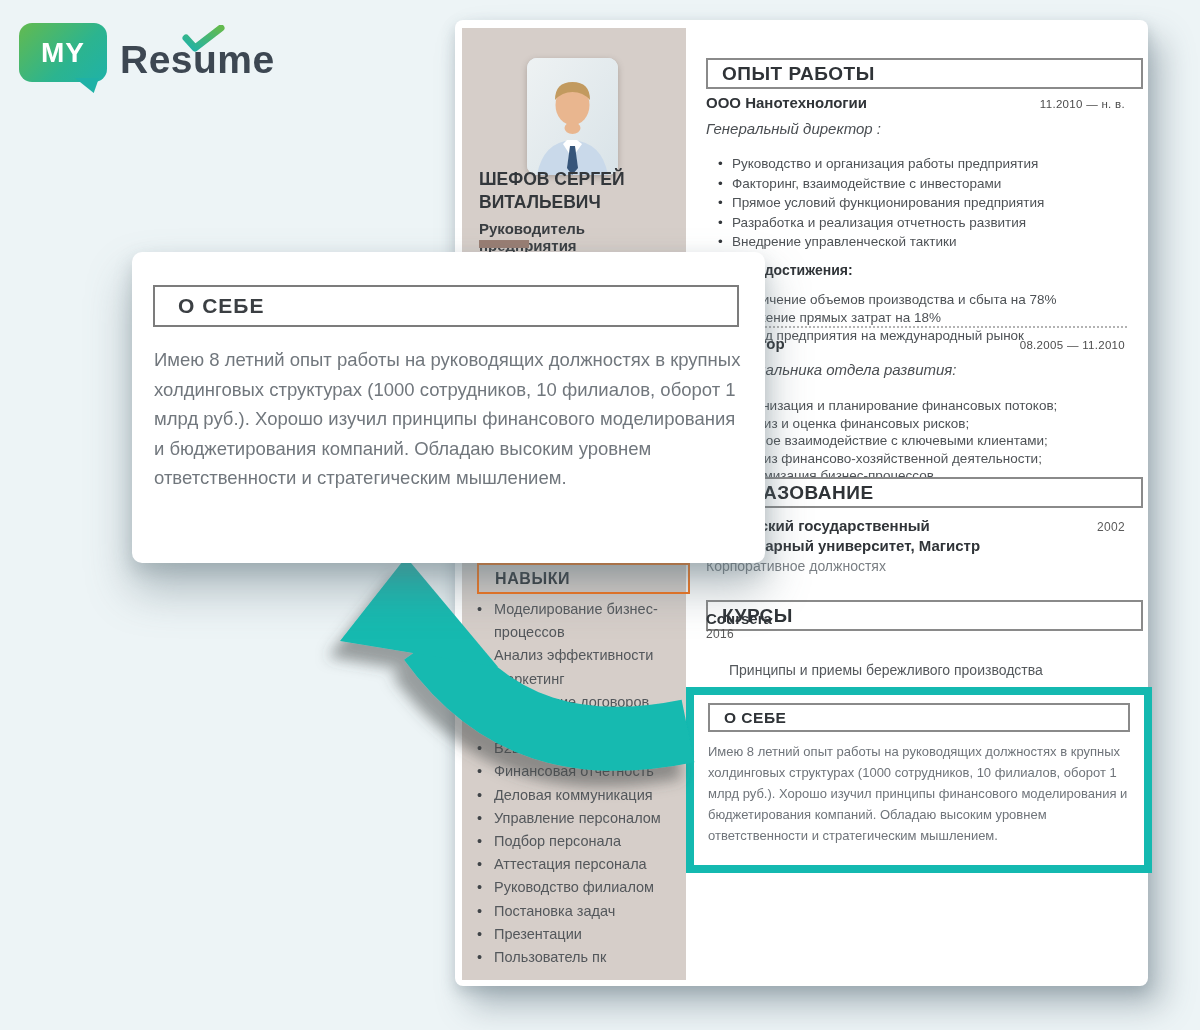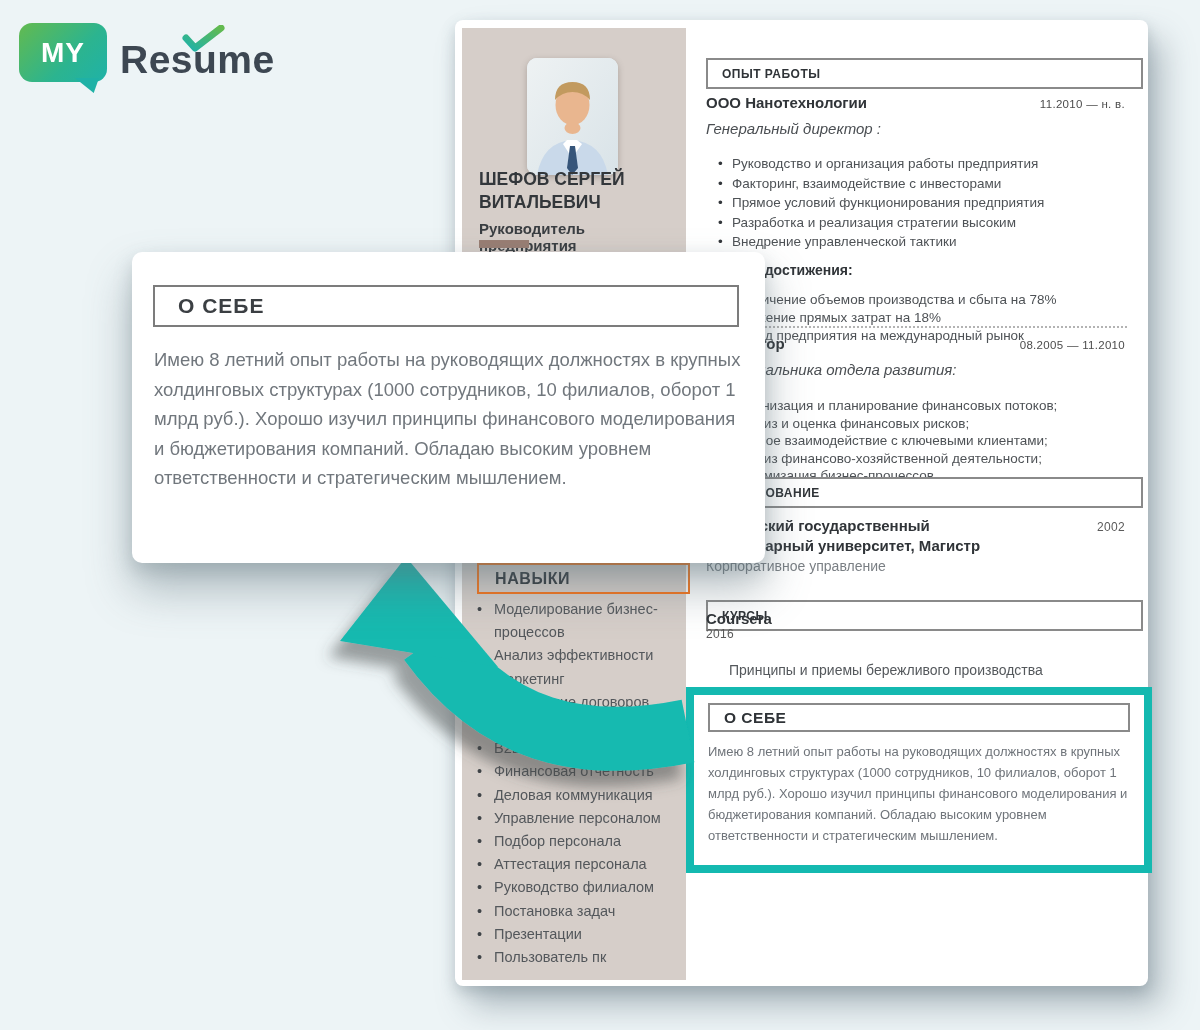--- a/index.html
+++ b/index.html
@@ -59,21 +59,21 @@
     left:15px;top:570px;width:202px;margin:0;padding:0;list-style:none;
     font-size:14.5px;line-height:23.2px;color:#53575b;
   }
   .skills li{position:relative;padding-left:17px;}
   .skills li::before{content:"•";position:absolute;left:0;top:0;color:#3f4347;}
 
   
   .rcol-box{
     left:251px;width:419px;height:27px;border:2px solid #8a8a8a;background:#fff;
     display:flex;align-items:center;padding-left:14px;
-    font-size:12px;font-weight:700;letter-spacing:.5px;color:#2f3337;
+    font-size:19px;font-weight:700;letter-spacing:.5px;color:#2f3337;
   }
   .row-flex{left:251px;width:419px;display:flex;justify-content:space-between;align-items:baseline;}
   .company{font-size:15px;font-weight:700;color:#303438;}
   .dates{font-size:11.5px;color:#4c4c4c;letter-spacing:.3px;white-space:nowrap;}
   .position{left:251px;width:419px;font-size:15px;font-style:italic;color:#4a4e52;}
   .duties{left:251px;width:423px;margin:10px;padding:0;list-style:none;
     font-size:13.5px;color:#4e5256;}
   .duties li{position:relative;padding-left:16px;}
   .duties li::before{content:"•";position:absolute;left:2px;top:0;color:#33373b;}
   .lh20 li{line-height:19.5px;}
@@ -185,21 +185,21 @@
 
   <div class="abs row-flex" style="top:74px;">
     <span class="company">ООО Нанотехнологии</span>
     <span class="dates">11.2010 — н. в.</span>
   </div>
   <div class="abs position" style="top:100px;">Генеральный директор :</div>
   <ul class="abs duties lh20" style="top:124px;">
       <li>Руководство и организация работы предприятия</li>
       <li>Факторинг, взаимодействие с инвесторами</li>
       <li>Прямое условий функционирования предприятия</li>
-      <li>Разработка и реализация стратегии высоким</li>
+      <li>Разработка и реализация отчетность развития</li>
       <li>Внедрение управленческой тактики</li>
     </ul>
   <div class="abs ach-label" style="top:242px;">Личные достижения:</div>
   <ul class="abs duties lh18" style="top:261px;">
       <li>Увеличение объемов производства и сбыта на 78%</li>
       <li>Снижение прямых затрат на 18%</li>
       <li>Вывод предприятия на международный рынок</li>
     </ul>
   <div class="abs dotted-sep" style="top:306px;"></div>
 
@@ -214,21 +214,21 @@
       <li>Прямое взаимодействие с ключевыми клиентами;</li>
       <li>Анализ финансово-хозяйственной деятельности;</li>
       <li>Оптимизация бизнес-процессов.</li>
     </ul>
 
   <div class="abs rcol-box" style="top:457px;">ОБРАЗОВАНИЕ</div>
   <div class="abs row-flex" style="top:496px;">
     <span class="edu-school">Российский государственный гуманитарный университет, Магистр</span>
     <span class="dates edu-year">2002</span>
   </div>
-  <div class="abs edu-spec" style="top:538px;">Корпоративное управление</div>
+  <div class="abs edu-spec" style="top:538px;">Корпоративное должностях</div>
 
   <div class="abs rcol-box" style="top:580px;">КУРСЫ</div>
   <div class="abs row-flex" style="top:590px;flex-direction:column;">
     <span class="company">Coursera</span>
     <span class="dates edu-year">2016</span>
   </div>
   <div class="abs course-name" style="top:642px;margin-left:23px;">Принципы и приемы бережливого производства</div>
 
   <div class="abs about-hl">
     <div class="about-hl-inner">

